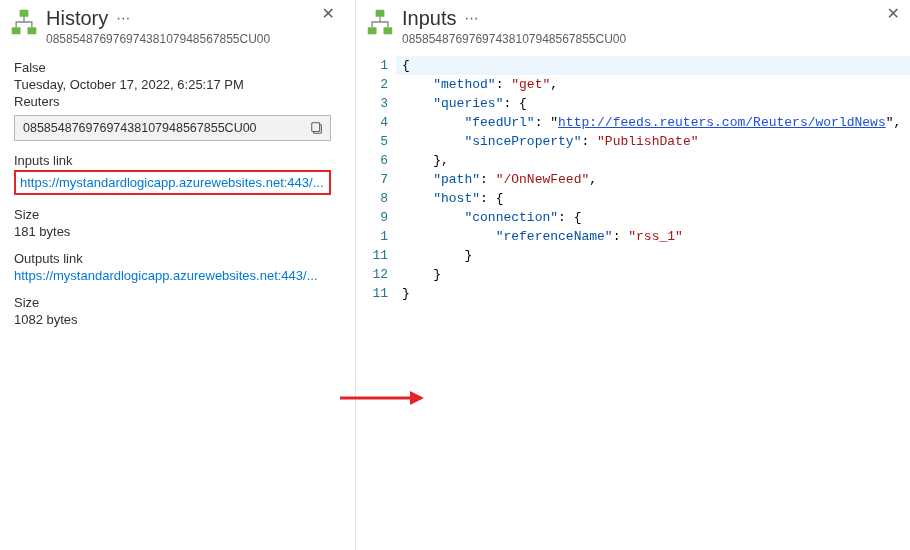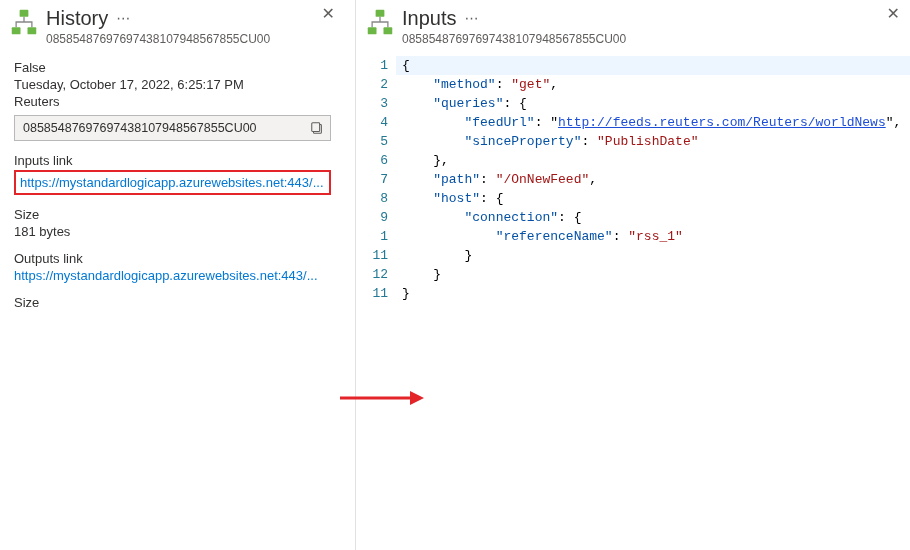--- a/index.html
+++ b/index.html
@@ -179,20 +179,21 @@
       <a class="link" href="#">https://mystandardlogicapp.azurewebsites.net:443/...</a>
     </div>
 
     <div class="field-label">Size</div>
     <div class="field-value">181 bytes</div>
 
     <div class="field-label">Outputs link</div>
     <a class="link" href="#">https://mystandardlogicapp.azurewebsites.net:443/...</a>
 
     <div class="field-label">Size</div>
+    <div class="field-value">1082 bytes</div>
   </div>
 </div>
 
 <div class="arrow-wrap" style="left:340px; top:388px;">
   <svg width="84" height="20" viewBox="0 0 84 20">
     <line x1="0" y1="10" x2="70" y2="10" stroke="#e3252a" stroke-width="3"></line>
     <polygon points="70,3 84,10 70,17" fill="#e3252a"></polygon>
   </svg>
 </div>
 

